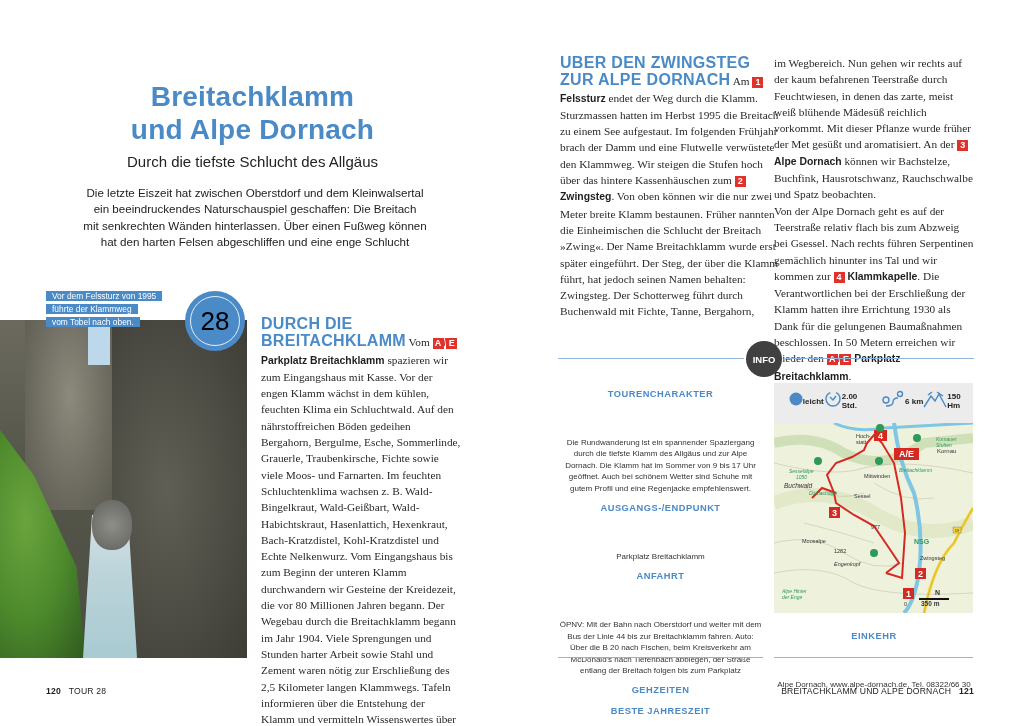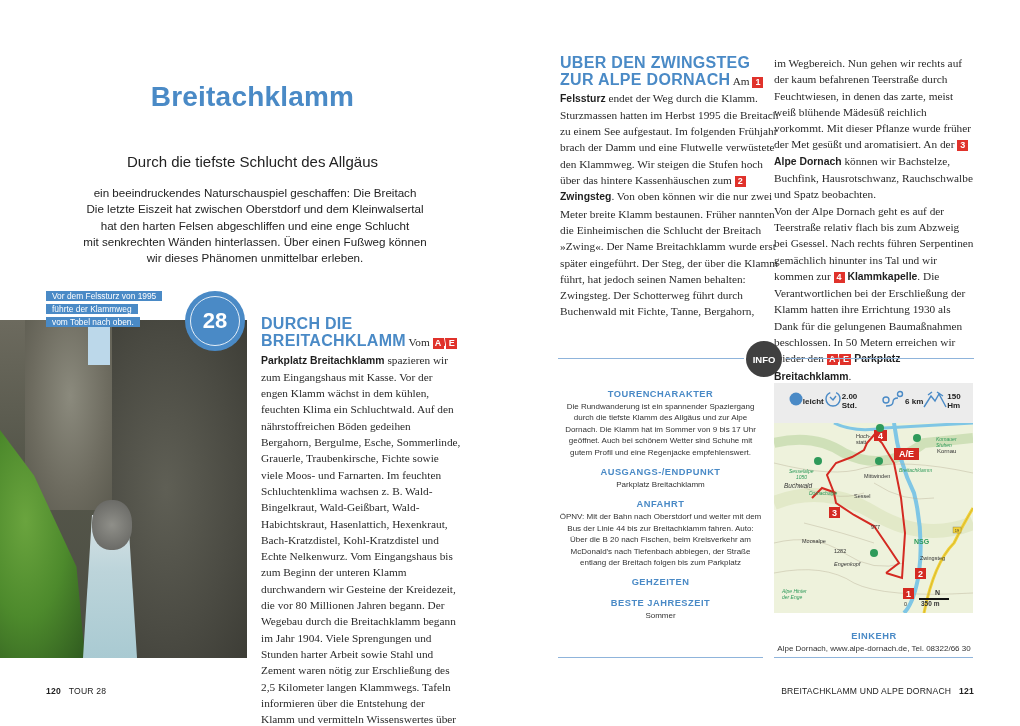--- a/index.html
+++ b/index.html
@@ -43,21 +43,21 @@
     position: absolute; left: 46px; top: 290px; width: 118px;
     font-family: "Liberation Sans", sans-serif; font-size: 8.4px; line-height: 13px; color: #fff;
   }
   .caption span { background: #4a8ac6; padding: 0 6px; box-decoration-break: clone; -webkit-box-decoration-break: clone; }
 
   .tour-badge {
     position: absolute; left: 185px; top: 291px; width: 60px; height: 60px; border-radius: 50%;
     background: #4a8ac6; display: flex; align-items: center; justify-content: center;
   }
   .tour-badge .ring { position: absolute; left: 5px; top: 5px; width: 50px; height: 50px; border-radius: 50%; border: 1px solid rgba(255,255,255,0.85); }
-  .tour-badge .num { font-family: "Liberation Sans", sans-serif; font-weight: 700; font-size: 22px; color: #ffffff; position: relative; }
+  .tour-badge .num { font-family: "Liberation Sans", sans-serif; font-weight: 400; font-size: 26px; color: #000000; position: relative; }
 
   .body-col {
     position: absolute; font-size: 11.3px; line-height: 16.3px; color: #2a2a2a;
     text-align: left; font-family: "Liberation Serif", serif;
   }
   .col1 { left: 261px; top: 316px; width: 200px; }
   .col2 { left: 560px; top: 55px; width: 220px; }
   .col3 { left: 774px; top: 55px; width: 200px; }
 
   .sec-head { font-family: "Liberation Sans", sans-serif; font-weight: 700; color: #4a8ac6; font-size: 16px; letter-spacing: 0.3px; }
@@ -65,47 +65,47 @@
   .mk { display: inline-block; background: #e0322b; color: #fff; font-family: "Liberation Sans", sans-serif; font-weight: 700;
         font-size: 9px; line-height: 11px; min-width: 11px; text-align: center; padding: 0 1px; vertical-align: 0px; }
   .slash { font-family: "Liberation Sans", sans-serif; font-weight: 700; color: #e0322b; font-size: 10px; }
 
   
   .info-line { position: absolute; top: 358px; height: 1px; background: #8fb4db; }
   .info-badge { position: absolute; left: 746px; top: 341px; width: 36px; height: 36px; border-radius: 50%; background: #404040;
     display: flex; align-items: center; justify-content: center; font-family: "Liberation Sans", sans-serif; font-weight: 700; font-size: 9.5px; color: #fff; }
   .info-left { position: absolute; left: 558px; top: 380px; width: 205px; text-align: center; font-family: "Liberation Sans", sans-serif; }
   .info-head { font-weight: 700; color: #4a8ac6; font-size: 9.3px; letter-spacing: 0.5px; line-height: 13px; margin-top: 8px; }
-  .info-text { font-size: 8px; line-height: 11.4px; color: #333; }
+  .info-text { font-size: 8px; line-height: 11.4px; color: #333; margin-top: 36px; }
 
   .stats { position: absolute; left: 774px; top: 383px; width: 199px; height: 40px; background: #ececec; display: flex; }
   .stat { flex: 1; display: flex; flex-direction: row; align-items: center; justify-content: flex-end; padding-bottom: 4px; }
   .stat .ico { height: 18px; display: flex; align-items: center; justify-content: center; margin-bottom: 4px; }
   .stat .lbl { font-family: "Liberation Sans", sans-serif; font-weight: 700; font-size: 8px; color: #222; }
 
   .map { position: absolute; left: 774px; top: 423px; width: 199px; height: 190px; background: #eef2dc; overflow: hidden; }
 
   .einkehr { position: absolute; left: 770px; top: 622px; width: 208px; text-align: center; font-family: "Liberation Sans", sans-serif; }
 
   .folio { position: absolute; top: 686px; font-family: "Liberation Sans", sans-serif; font-size: 8.6px; color: #222; letter-spacing: 0.2px; }
   .folio b { font-weight: 700; }
 </style>
 </head>
 <body>
 
 <div class="title">
   <div>Breitachklamm</div>
+  <div>und Alpe Dornach</div>
 </div>
 <div class="subtitle">Durch die tiefste Schlucht des Allgäus</div>
 <div class="intro">
+  <div>Die letzte Eiszeit hat zwischen Oberstdorf und dem Kleinwalsertal</div>
   <div>ein beeindruckendes Naturschauspiel geschaffen: Die Breitach</div>
-  <div>Die letzte Eiszeit hat zwischen Oberstdorf und dem Kleinwalsertal</div>
+  <div>mit senkrechten Wänden hinterlassen. Über einen Fußweg können</div>
   <div>hat den harten Felsen abgeschliffen und eine enge Schlucht</div>
-  <div>mit senkrechten Wänden hinterlassen. Über einen Fußweg können</div>
-  <div>wir dieses Phänomen unmittelbar erleben.</div>
 </div>
 
 <div class="photo">
   <div class="rock-l"></div>
   <div class="sky"></div>
   <div class="rock-r"></div>
   <div class="moss"></div>
   <div class="water"></div>
   <div class="stones"></div>
 </div>

